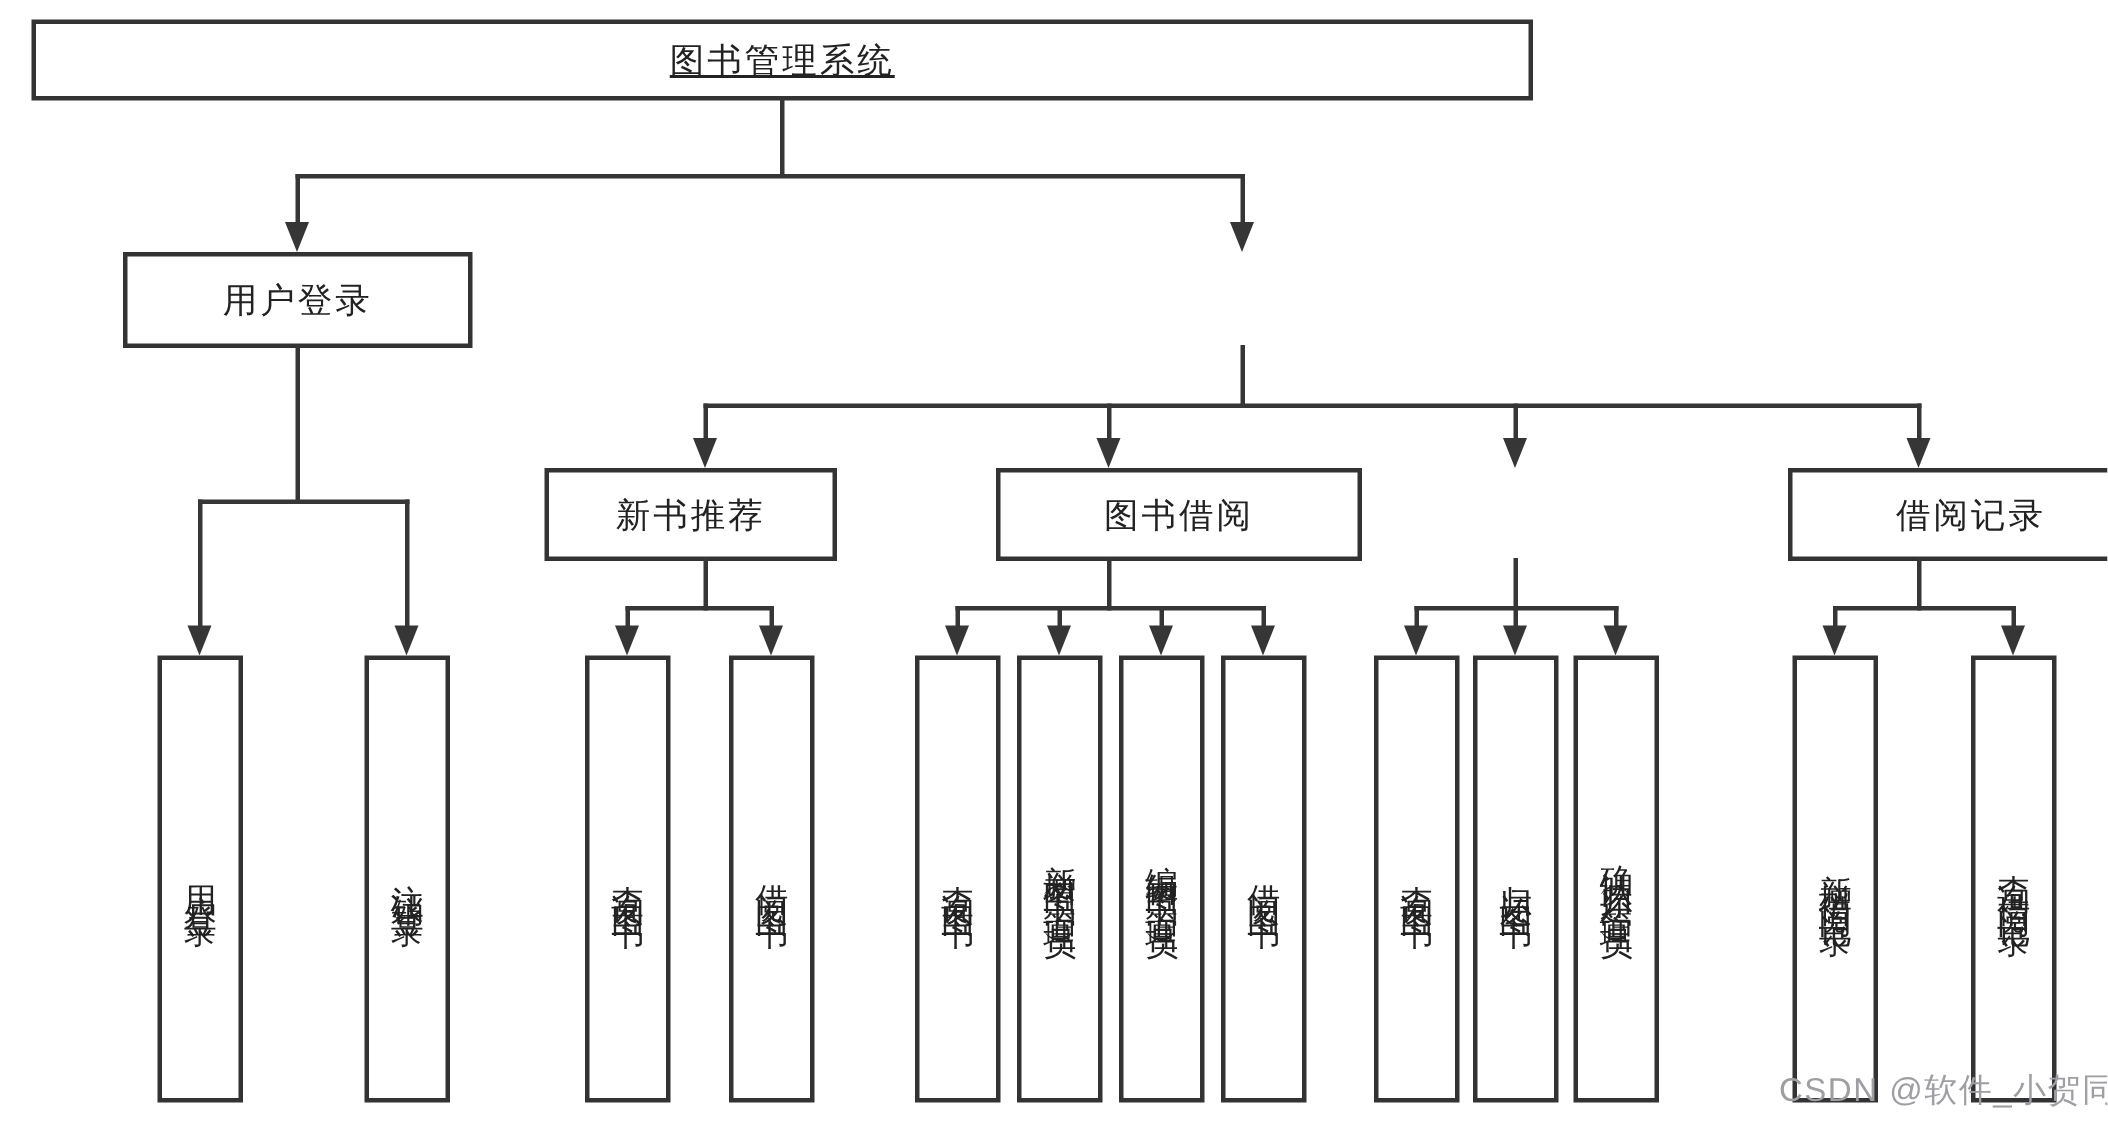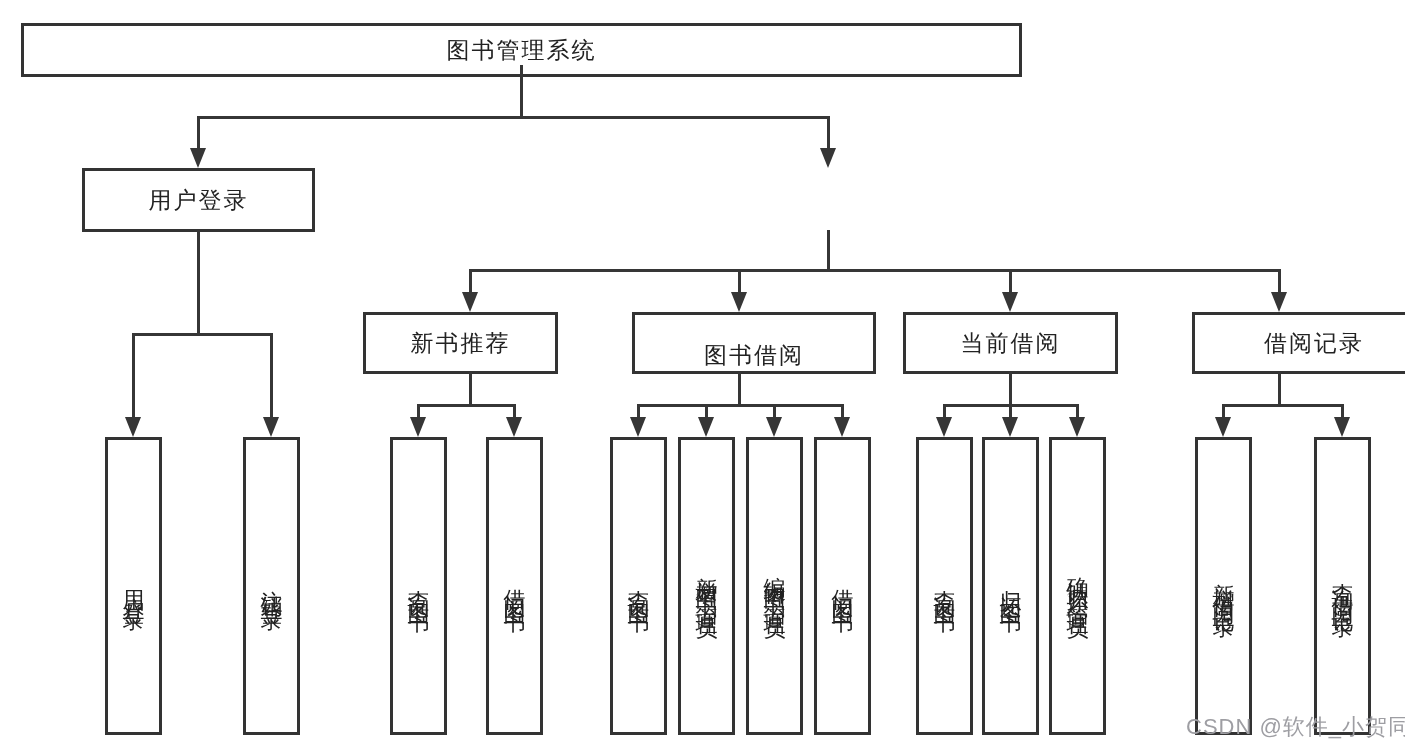--- a/index.html
+++ b/index.html
@@ -30,21 +30,21 @@
   .watermark{
     position:absolute;left:1186px;top:712px;font-size:22px;color:#9e9ea3;
     letter-spacing:1px;white-space:nowrap;z-index:5;
   }
 </style>
 </head>
 <body>
 
 <div class="stage">
 
-  <div class="hbox" style="left:21px;top:23px;width:1001px;height:54px;">
+  <div class="hbox" style="left:21px;top:13px;width:1001px;height:54px;text-decoration:underline;">
     <span>图书管理系统</span>
   </div>
 
   <div class="vl" style="left:520px;top:65px;height:53px;"></div>
   <div class="hl" style="left:197px;top:116px;width:633px;"></div>
   <div class="vl" style="left:197px;top:116px;height:34px;"></div>
   <div class="vl" style="left:827px;top:116px;height:34px;"></div>
   <div class="ah" style="left:190px;top:148px;"></div>
   <div class="ah" style="left:820px;top:148px;"></div>
 
@@ -66,25 +66,22 @@
   <div class="vl" style="left:1009px;top:269px;height:26px;"></div>
   <div class="vl" style="left:1278px;top:269px;height:26px;"></div>
   <div class="ah" style="left:462px;top:292px;"></div>
   <div class="ah" style="left:731px;top:292px;"></div>
   <div class="ah" style="left:1002px;top:292px;"></div>
   <div class="ah" style="left:1271px;top:292px;"></div>
 
   <div class="hbox" style="left:363px;top:312px;width:195px;height:62px;">
     <span>新书推荐</span>
   </div>
-  <div class="hbox" style="left:632px;top:312px;width:244px;height:62px;align-items:flex-end;">
+  <div class="hbox" style="left:664px;top:312px;width:244px;height:62px;">
     <span>图书借阅</span>
-  </div>
-  <div class="hbox" style="left:903px;top:312px;width:215px;height:62px;">
-    <span>当前借阅</span>
   </div>
   <div class="hbox" style="left:1172px;top:312px;width:244px;height:62px;margin-left:20px;">
     <span>借阅记录</span>
   </div>
 
   <div class="vl" style="left:469px;top:372px;height:35px;"></div>
   <div class="hl" style="left:417px;top:404px;width:99px;"></div>
   <div class="vl" style="left:417px;top:404px;height:16px;"></div>
   <div class="vl" style="left:513px;top:404px;height:16px;"></div>
   <div class="ah" style="left:410px;top:417px;"></div>

